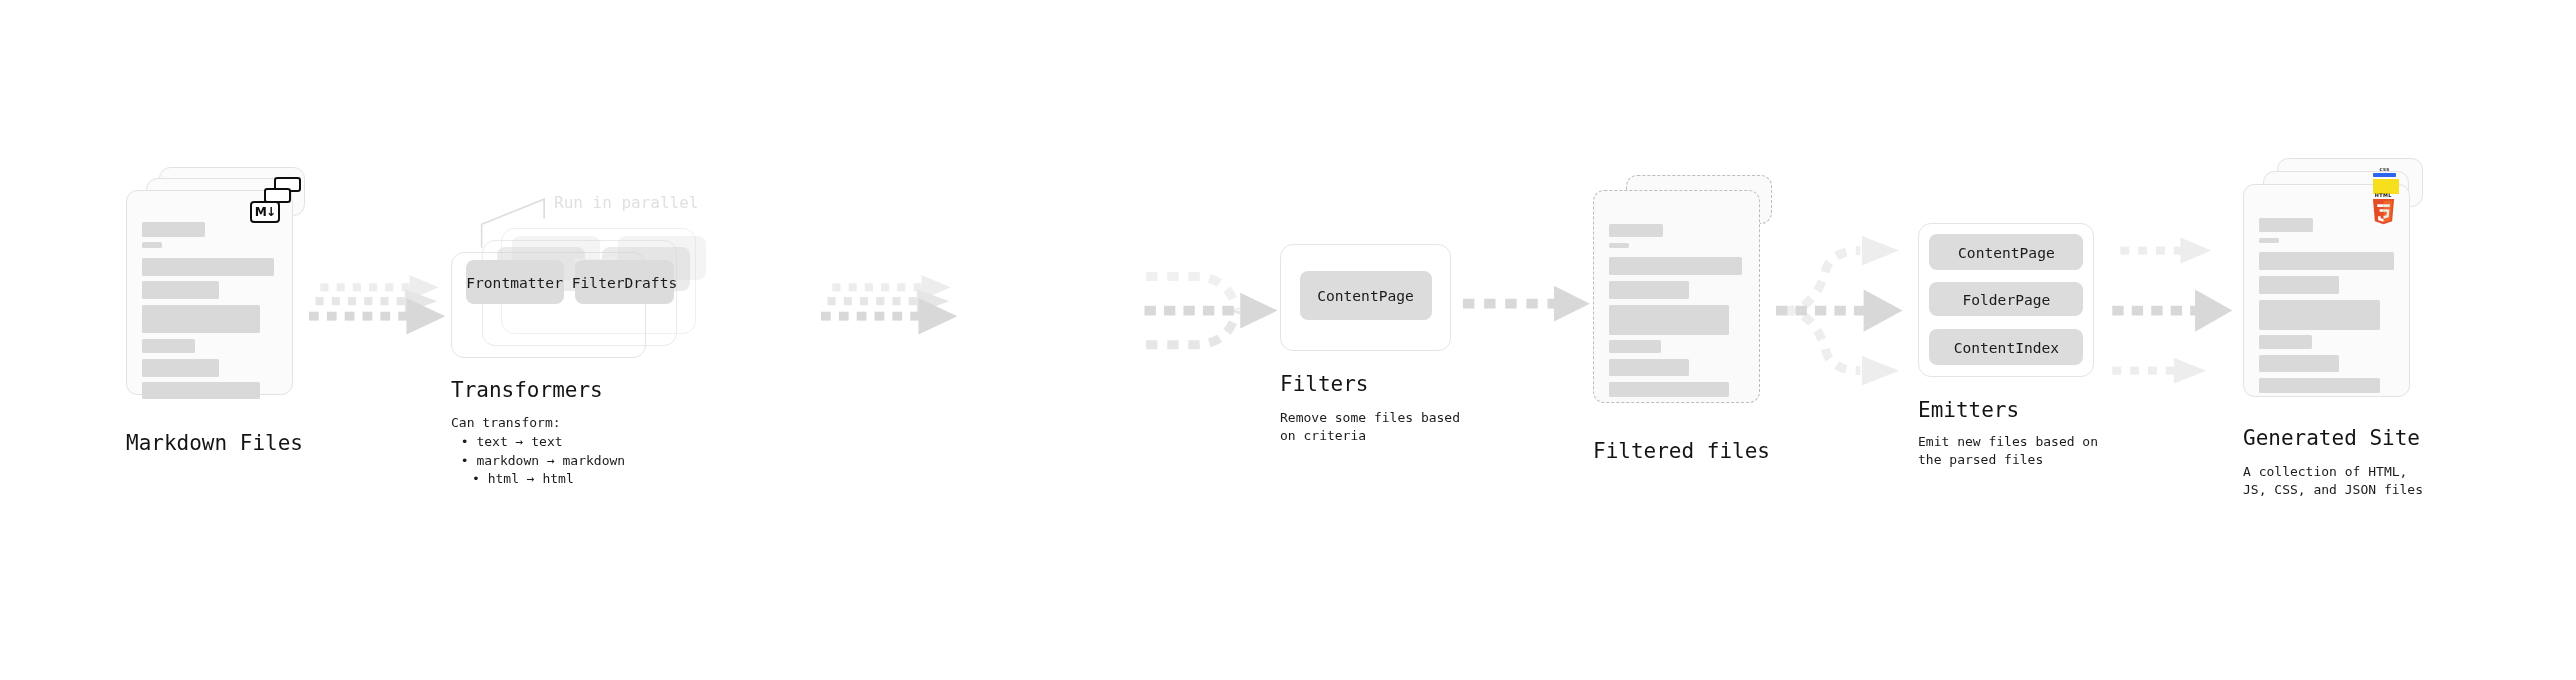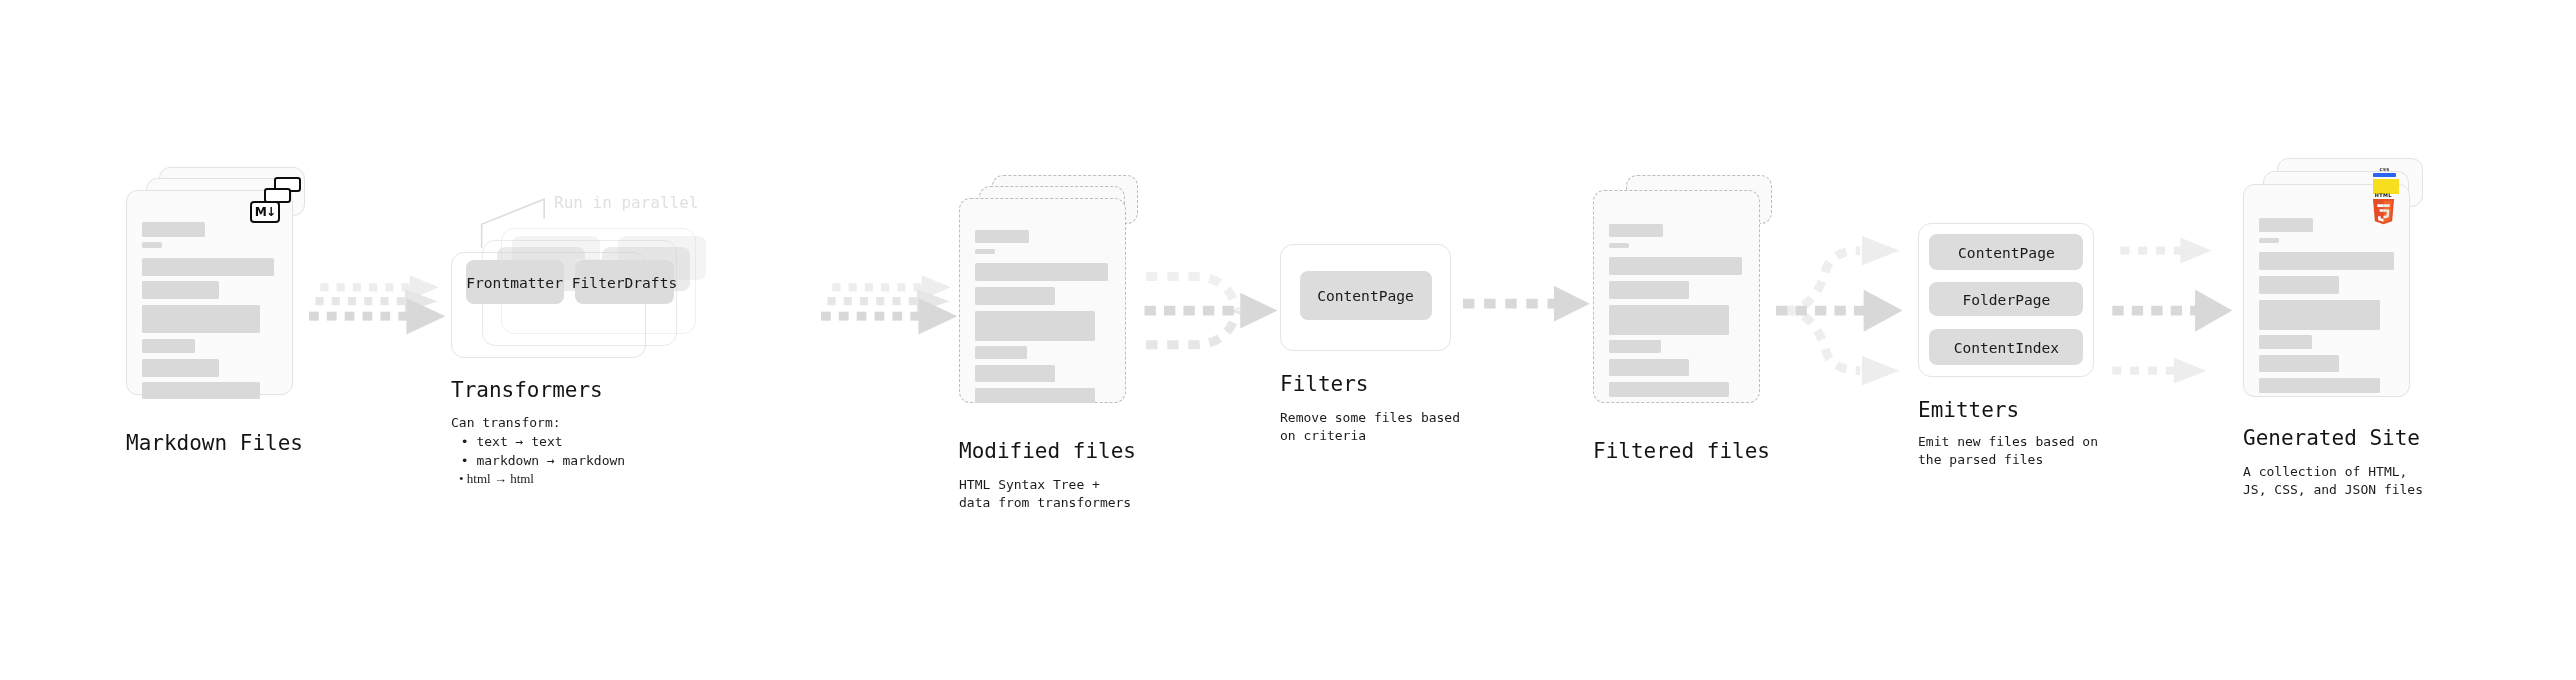--- a/index.html
+++ b/index.html
@@ -184,21 +184,21 @@
       </g>
     </svg>
 
     <div class="pill" style="left:14.6px;top:65px;width:98px;height:44px;text-align:right;">Frontmatter</div>
     <div class="pill" style="left:124px;top:65px;width:99px;height:44px;">FilterDrafts</div>
 
     <div class="title" style="position:absolute;left:0px;top:183px;">Transformers</div>
     <div class="sub" style="position:absolute;left:0px;top:219px;">Can transform:</div>
     <div class="sub bullets" style="position:absolute;left:9.8px;top:238px;">• text → text</div>
     <div class="sub bullets" style="position:absolute;left:9.8px;top:257px;">• markdown → markdown</div>
-    <div class="sub bullets" style="position:absolute;left:8px;top:275px;font-family:Liberation Serif, serif;">• html → html</div>
+    <div class="sub bullets" style="position:absolute;left:21px;top:275px;">• html → html</div>
   </div>
 
   <svg style="position:absolute;left:821px;top:280px;" width="138" height="65" viewBox="0 0 170 80">
     <g fill="#ededed">
       <rect x="14" y="4" width="10" height="10"></rect>
         <rect x="34" y="4" width="10" height="10"></rect>
       <rect x="54" y="4" width="10" height="10"></rect>
         <rect x="74" y="4" width="10" height="10"></rect>
       <rect x="94" y="4" width="10" height="10"></rect>
         <rect x="114" y="4" width="10" height="10"></rect>
@@ -217,40 +217,20 @@
       <rect x="0" y="39" width="12" height="11"></rect>
         <rect x="22" y="39" width="12" height="11"></rect>
       <rect x="44" y="39" width="12" height="11"></rect>
         <rect x="66" y="39" width="12" height="11"></rect>
       <rect x="88" y="39" width="12" height="11"></rect>
         <rect x="110" y="39" width="12" height="11"></rect>
       <polygon points="120,22 168,44.5 120,67"></polygon>
     </g>
   </svg>
 
-  <div class="stage" style="left:959px;top:175px;">
-    <div class="card-stack" style="width:171px;height:236px;">
-      <div class="card dashed back2"></div>
-      <div class="card dashed back1"></div>
-      <div class="card dashed front"></div>
-      <div class="lines" style="left:16.3px;top:55px;">
-        <div class="ln" style="width:54px;height:13px;"></div>
-        <div class="ln" style="width:19.5px;height:5.7px;margin-bottom:9px;"></div>
-        <div class="ln" style="width:133px;height:18px;"></div>
-        <div class="ln" style="width:80px;height:18px;"></div>
-        <div class="ln" style="width:120px;height:30px;"></div>
-        <div class="ln" style="width:52px;height:13px;"></div>
-        <div class="ln" style="width:80px;height:17px;"></div>
-        <div class="ln" style="width:120px;height:15.4px;"></div>
-      </div>
-    </div>
-    <div class="title" style="position:absolute;left:0px;top:264px;">Modified files</div>
-    <div class="sub" style="position:absolute;left:0px;top:301px;">HTML Syntax Tree +
-data from transformers</div>
-  </div>
 
   <svg style="position:absolute;left:1138px;top:260px;" width="142" height="98" viewBox="0 0 175 120">
     <path d="M 10 20 L 70 20 Q 112 20 122 62" fill="none" stroke="#f0f0f0" stroke-width="11" stroke-dasharray="14 12" stroke-linecap="butt"></path>
     <path d="M 10 104 L 70 104 Q 112 104 122 62" fill="none" stroke="#e6e6e6" stroke-width="11" stroke-dasharray="14 12" stroke-linecap="butt"></path>
     <g fill="#d8d8d8">
       <rect x="8" y="56" width="14" height="12"></rect>
         <rect x="32" y="56" width="14" height="12"></rect>
       <rect x="56" y="56" width="14" height="12"></rect>
         <rect x="80" y="56" width="14" height="12"></rect>
       <rect x="104" y="56" width="14" height="12"></rect>

